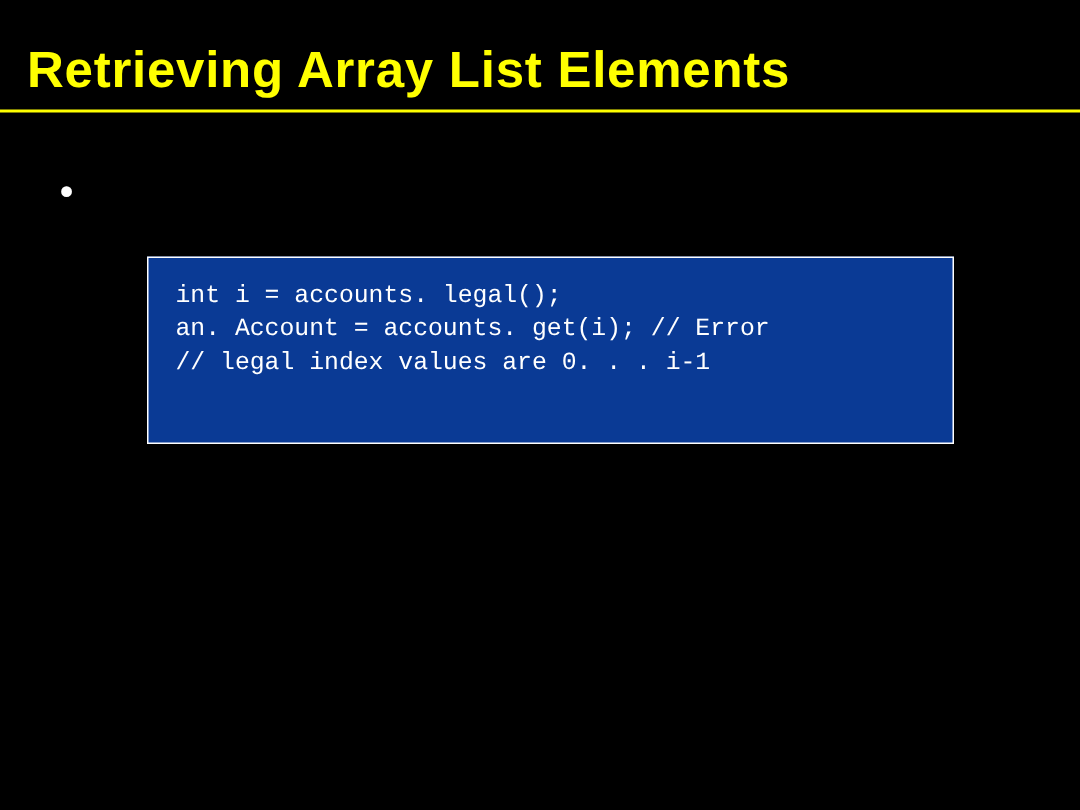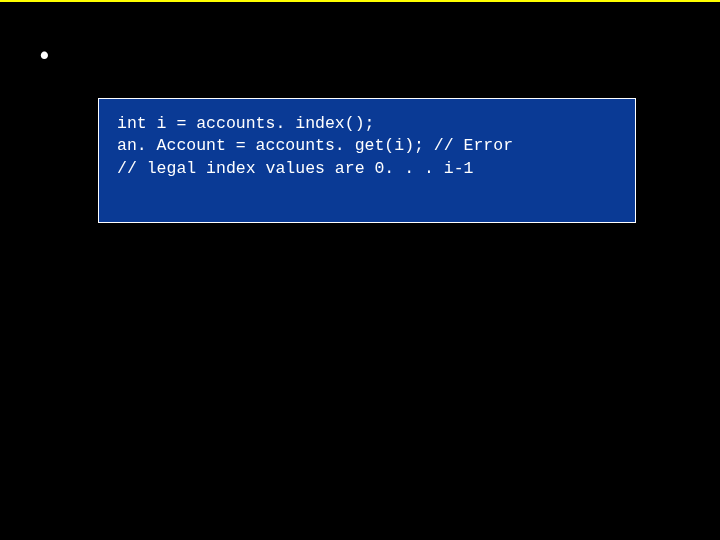--- a/index.html
+++ b/index.html
@@ -54,24 +54,25 @@
     font-size: 16.5px;
     line-height: 1.35;
     color: #ffffff;
     white-space: pre;
   }
 </style>
 </head>
 <body>
 
 <div class="slide">
+  <div class="title">Retrieving Array List Elements</div>
   <hr class="title-rule">
   <div class="body">
     <div class="bullet-row">
       <span class="bullet-dot">•</span>
     </div>
     <div class="code-box">
-      <pre><span>int i = accounts. index();</span>
+      <pre><span>int i = accounts. legal();</span>
 <span>an. Account = accounts. get(i); // Error</span>
 <span>// legal index values are 0. . . i-1</span></pre>
     </div>
   </div>
 </div>
 
 </body></html>

